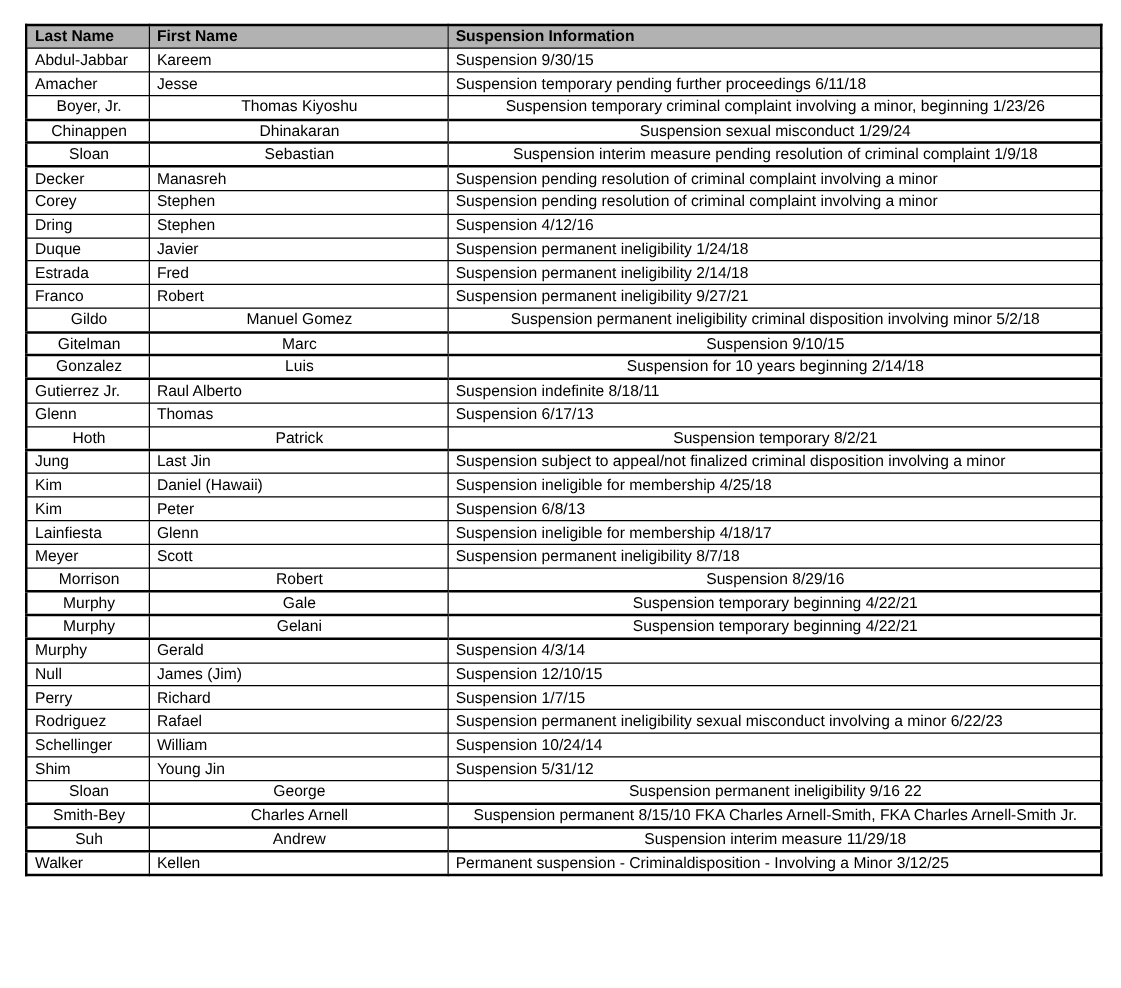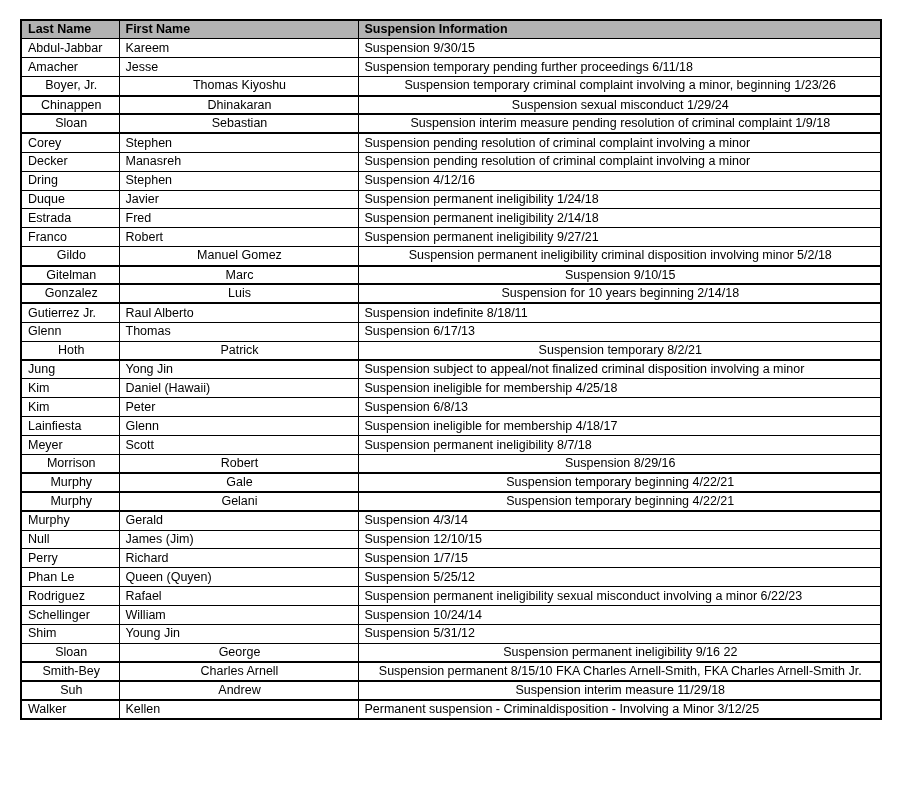--- a/index.html
+++ b/index.html
@@ -89,30 +89,30 @@
           <td>Chinappen</td>
           <td>Dhinakaran</td>
           <td>Suspension sexual misconduct 1/29/24</td>
         </tr>
         <tr class="thick-bottom">
           <td>Sloan</td>
           <td>Sebastian</td>
           <td>Suspension interim measure pending resolution of criminal complaint 1/9/18</td>
         </tr>
         <tr>
+          <td>Decker</td>
+          <td>Manasreh</td>
+          <td>Suspension pending resolution of criminal complaint involving a minor</td>
+        </tr>
+        <tr>
           <td>Corey</td>
           <td>Stephen</td>
           <td>Suspension pending resolution of criminal complaint involving a minor</td>
         </tr>
         <tr>
-          <td>Decker</td>
-          <td>Manasreh</td>
-          <td>Suspension pending resolution of criminal complaint involving a minor</td>
-        </tr>
-        <tr>
           <td>Dring</td>
           <td>Stephen</td>
           <td>Suspension 4/12/16</td>
         </tr>
         <tr>
           <td>Duque</td>
           <td>Javier</td>
           <td>Suspension permanent ineligibility 1/24/18</td>
         </tr>
         <tr>
@@ -150,21 +150,21 @@
           <td>Thomas</td>
           <td>Suspension 6/17/13</td>
         </tr>
         <tr class="thick-bottom">
           <td>Hoth</td>
           <td>Patrick</td>
           <td>Suspension temporary 8/2/21</td>
         </tr>
         <tr>
           <td>Jung</td>
-          <td>Yong Jin</td>
+          <td>Last Jin</td>
           <td>Suspension subject to appeal/not finalized criminal disposition involving a minor</td>
         </tr>
         <tr>
           <td>Kim</td>
           <td>Daniel (Hawaii)</td>
           <td>Suspension ineligible for membership 4/25/18</td>
         </tr>
         <tr>
           <td>Kim</td>
           <td>Peter</td>
@@ -202,25 +202,20 @@
         </tr>
         <tr>
           <td>Null</td>
           <td>James (Jim)</td>
           <td>Suspension 12/10/15</td>
         </tr>
         <tr>
           <td>Perry</td>
           <td>Richard</td>
           <td>Suspension 1/7/15</td>
-        </tr>
-        <tr>
-          <td>Phan Le</td>
-          <td>Queen (Quyen)</td>
-          <td>Suspension 5/25/12</td>
         </tr>
         <tr>
           <td>Rodriguez</td>
           <td>Rafael</td>
           <td>Suspension permanent ineligibility sexual misconduct involving a minor 6/22/23</td>
         </tr>
         <tr>
           <td>Schellinger</td>
           <td>William</td>
           <td>Suspension 10/24/14</td>

